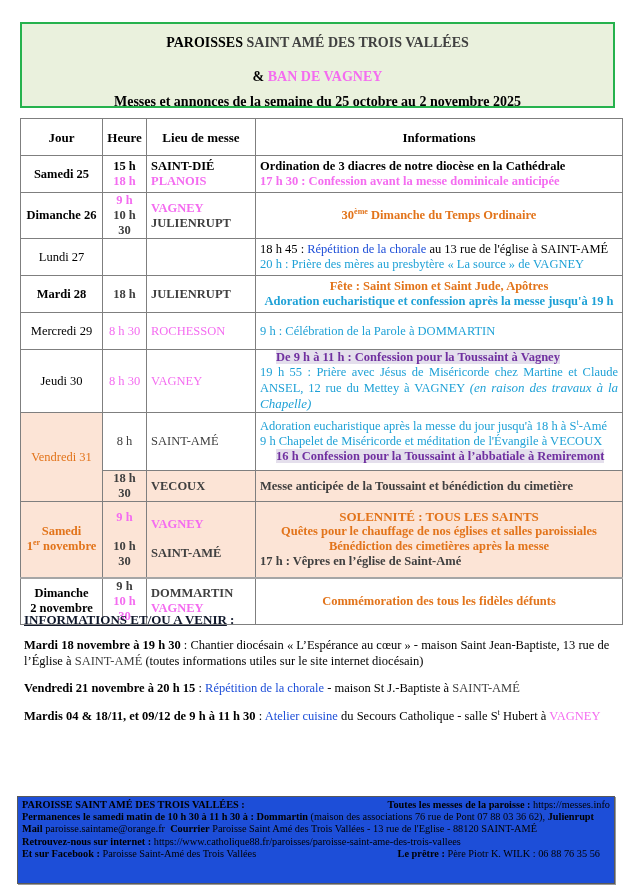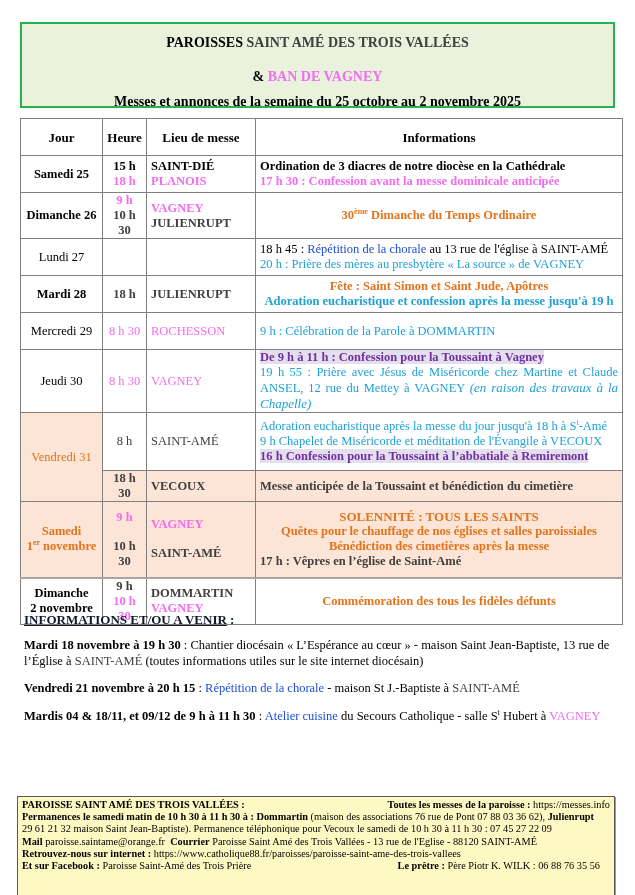--- a/index.html
+++ b/index.html
@@ -3,21 +3,21 @@
 <meta charset="utf-8">
 <style>
   html, body { margin:0; padding:0; background:#ffffff; }
   body { width:635px; height:895px; position:relative; overflow:hidden;
          font-family:"Liberation Serif", serif; color:#000; }
   .c-green { color:#404040; }
   .c-pink { color:#f46cf0; }
   .c-orange { color:#e2741b; }
   .c-blue { color:#1fa1d6; }
   .c-red { color:#1d4ed8; }
-  .c-purple { color:#7030a0; }
+  .c-purple { color:#7030a0;margin-left:16px; }
   b, .b { font-weight:bold; }
 
   #title-box { position:absolute; left:20px; top:22px; width:591px; height:82px;
     background:#eaf1dd; border:2px solid #26b24d; text-align:center; font-weight:bold; font-size:14px; }
   #title-box .l1 { margin-top:11px; }
   #title-box .l2 { margin-top:18px; }
   #title-box .l3 { margin-top:9px; }
 
   #schedule { position:absolute; left:20px; top:118px; border-collapse:collapse; font-size:12.5px; }
   #schedule td, #schedule th { border:1px solid #7f7f7f; padding:0 4px; vertical-align:middle; line-height:15px; }
@@ -32,21 +32,21 @@
   .small-ital { font-style:italic; font-size:13px; }
   .justify { text-align:justify; text-align-last:left; }
   sup { font-size:8px; line-height:0; }
   .dotted-top td { border-top:1px dotted #555 !important; }
   .thick-top td { border-top:2px solid #a6a6a6 !important; }
 
   #info-heading { position:absolute; left:24px; top:612px; font-size:13px; font-weight:bold; color:#0f172a; }
   #info-heading .u { text-decoration:underline; }
   .info-item { position:absolute; left:24px; width:590px; font-size:12.5px; line-height:16px; }
 
-  #footer { position:absolute; left:17px; top:796px; width:598px; height:100px; background:#fef9c3;
+  #footer { position:absolute; left:17px; top:796px; width:598px; height:88px; background:#1d4ed8;
     border:1px solid #595959; box-shadow:1px 1px 0 #999; font-size:10.3px; line-height:12.2px; padding:2px 4px; box-sizing:border-box; }
   #footer .row { white-space:nowrap; overflow:hidden; }
   #footer .split { display:flex; justify-content:space-between; }
 </style>
 </head>
 <body>
 
 <div id="title-box">
   <div class="l1">
     <span>PAROISSES </span><span class="c-green">SAINT AMÉ DES TROIS VALLÉES</span>
@@ -206,24 +206,23 @@
 </div>
 
 <div id="footer">
   <div class="row split">
     <b>PAROISSE SAINT AMÉ DES TROIS VALLÉES :</b>
     <span><b>Toutes les messes de la paroisse :</b><span> https://messes.info</span></span>
   </div>
   <div class="row">
     <b>Permanences le samedi matin de 10 h 30 à 11 h 30 à : Dommartin</b><span> (maison des associations 76 rue de Pont 07 88 03 36 62), </span><b>Julienrupt</b>
   </div>
-  <div class="row">29 61 21 32 maison Saint Jean-Baptiste). Permanence téléphonique pour Vecoux le samedi de 10 h 30 à 11 h 30 : 07 45 27 22 09</div>
   <div class="row">
     <b>Mail</b><span> paroisse.saintame@orange.fr</span>&nbsp;&nbsp;<b>Courrier</b><span> Paroisse Saint Amé des Trois Vallées - 13 rue de l'Eglise - 88120 SAINT-AMÉ</span>
   </div>
   <div class="row">
     <b>Retrouvez-nous sur internet :</b><span> https://www.catholique88.fr/paroisses/paroisse-saint-ame-des-trois-vallees</span>
   </div>
   <div class="row split">
-    <span><b>Et sur Facebook :</b><span> Paroisse Saint-Amé des Trois Prière</span></span>
+    <span><b>Et sur Facebook :</b><span> Paroisse Saint-Amé des Trois Vallées</span></span>
     <span style="margin-right:10px"><b>Le prêtre :</b><span> Père Piotr K. WILK : 06 88 76 35 56</span></span>
   </div>
 </div>
 
 </body></html>

